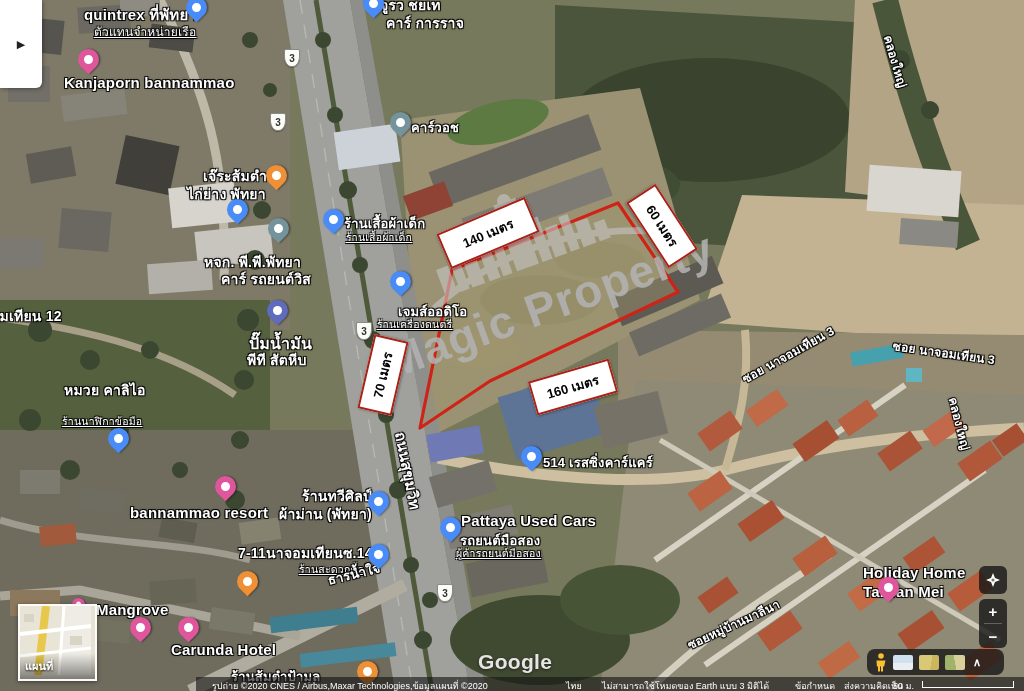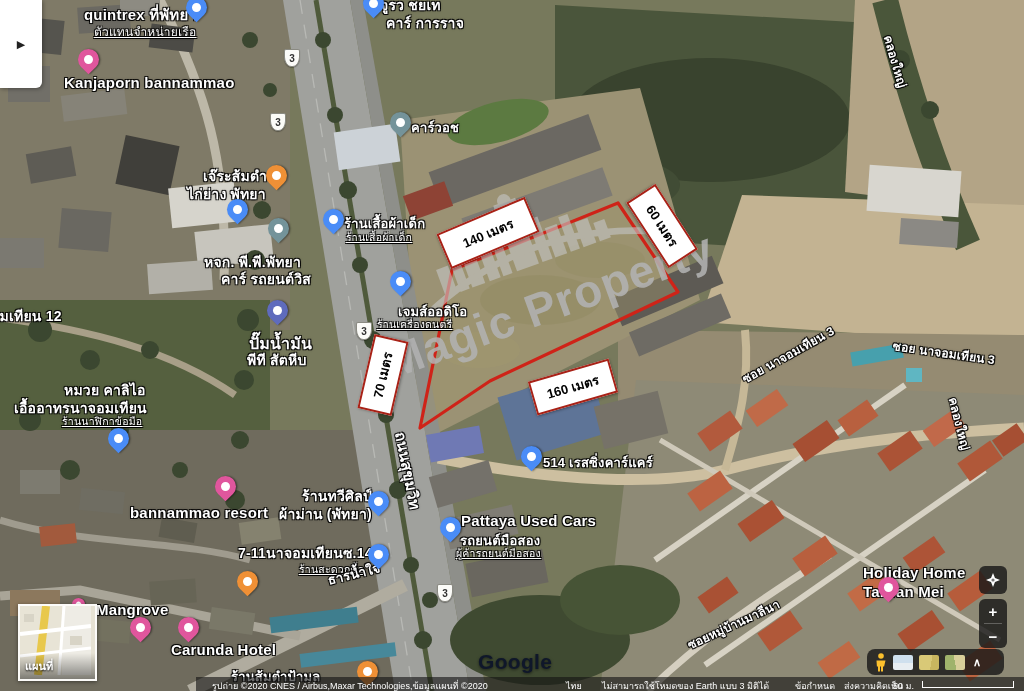--- a/index.html
+++ b/index.html
@@ -29,21 +29,21 @@
     font-size:13px;white-space:nowrap;}
   #side-panel{position:absolute;left:0;top:0;width:42px;height:88px;background:#fff;z-index:9;
     border-radius:0 0 6px 0;box-shadow:1px 1px 4px rgba(0,0,0,.35);display:flex;align-items:center;justify-content:center;}
   #side-panel .arrow{color:#222;font-size:11px;}
   #inset-map{position:absolute;left:18px;top:604px;width:75px;height:73px;z-index:9;
     border:2px solid rgba(255,255,255,.85);box-shadow:0 1px 4px rgba(0,0,0,.45);background:#e6e2d4;overflow:hidden;}
   #inset-map .shade{position:absolute;left:0;bottom:0;width:100%;height:26px;
     background:linear-gradient(transparent,rgba(0,0,0,.45));}
   #inset-map .inset-label{position:absolute;left:5px;bottom:4px;color:#fff;font-size:11px;font-weight:700;
     text-shadow:0 1px 2px rgba(0,0,0,.9);}
-  #google-logo{position:absolute;left:478px;top:650px;z-index:8;color:#0f172a;font-size:21px;font-weight:700;
+  #google-logo{position:absolute;left:478px;top:650px;z-index:8;color:#e5e5e5;font-size:21px;font-weight:700;
     letter-spacing:.3px;text-shadow:0 1px 3px rgba(0,0,0,.55);}
   #footer-bar{position:absolute;left:196px;top:677px;width:828px;height:14px;background:rgba(20,20,20,.62);
     z-index:8;color:#fff;font-size:9px;}
   #footer-bar span{position:absolute;top:2px;white-space:nowrap;}
   #scale-bar{position:absolute;left:922px;top:681px;width:90px;height:6px;
     border-left:1px solid #fff;border-right:1px solid #fff;border-bottom:1px solid #fff;z-index:9;}
   #pegman-bar{position:absolute;left:867px;top:649px;width:137px;height:26px;background:rgba(25,25,25,.82);
     border-radius:8px;z-index:9;display:flex;align-items:center;gap:6px;padding:0 8px;box-sizing:border-box;}
   .layer-thumb{width:20px;height:15px;border-radius:2px;}
   #layers-chevron{color:#fff;font-size:11px;font-weight:700;margin-left:2px;}
@@ -237,21 +237,20 @@
     <div class="mlabel" style="left: 344px; top: 213px; font-size: 13px;">ร้านเสื้อผ้าเด็ก</div>
     <div class="mlabel sub" style="left: 346px; top: 229px; font-size: 10.5px;">ร้านเสื้อผ้าเด็ก</div>
     <div class="mlabel" style="left: 204px; top: 251px; font-size: 14px;">หจก. พี.พี.พัทยา</div>
     <div class="mlabel" style="left: 221px; top: 268px; font-size: 14px;">คาร์ รถยนต์วิส</div>
     <div class="mlabel" style="left: 382px; top: 301px; font-size: 13px; margin-left: 16px;">เจมส์ออดิโอ</div>
     <div class="mlabel sub" style="left: 377px; top: 316px; font-size: 10.5px;">ร้านเครื่องดนตรี</div>
     <div class="mlabel" style="left: 249px; top: 331px; font-size: 16px;">ปั๊มน้ำมัน</div>
     <div class="mlabel" style="left: 247px; top: 349px; font-size: 14px;">พีที สัตหีบ</div>
     <div class="mlabel" style="left: -62px; top: 305px; font-size: 14px;">ซอยนาจอมเทียน 12</div>
     <div class="mlabel" style="left: 64px; top: 379px; font-size: 14px;">หมวย คาลิไอ</div>
-    <div class="mlabel" style="left: 14px; top: 397px; font-size: 14px;">เอื้ออาทรนาจอมเทียน</div>
     <div class="mlabel sub" style="left: 62px; top: 413px; font-size: 10.5px;">ร้านนาฬิกาข้อมือ</div>
     <div class="mlabel" style="left: 130px; top: 504px; font-size: 15px;">bannammao resort</div>
     <div class="mlabel" style="left: 302px; top: 485px; font-size: 14px;">ร้านทวีศิลป์</div>
     <div class="mlabel" style="left: 279px; top: 503px; font-size: 14px;">ผ้าม่าน (พัทยา)</div>
     <div class="mlabel" style="left: 238px; top: 542px; font-size: 14px;">7-11นาจอมเทียนซ.14</div>
     <div class="mlabel sub" style="left: 299px; top: 561px; font-size: 10.5px;">ร้านสะดวกซื้อ</div>
     <div class="mlabel" style="left: 328px; top: 570px; font-size: 13px; transform: rotate(-14deg);">ธารน้ำใจ</div>
     <div class="mlabel" style="left: 96px; top: 601px; font-size: 15px;">Mangrove</div>
     <div class="mlabel" style="left: 171px; top: 641px; font-size: 15px;">Carunda Hotel</div>
     <div class="mlabel" style="left: 231px; top: 666px; font-size: 13px;">ร้านส้มตำป้ามล</div>

